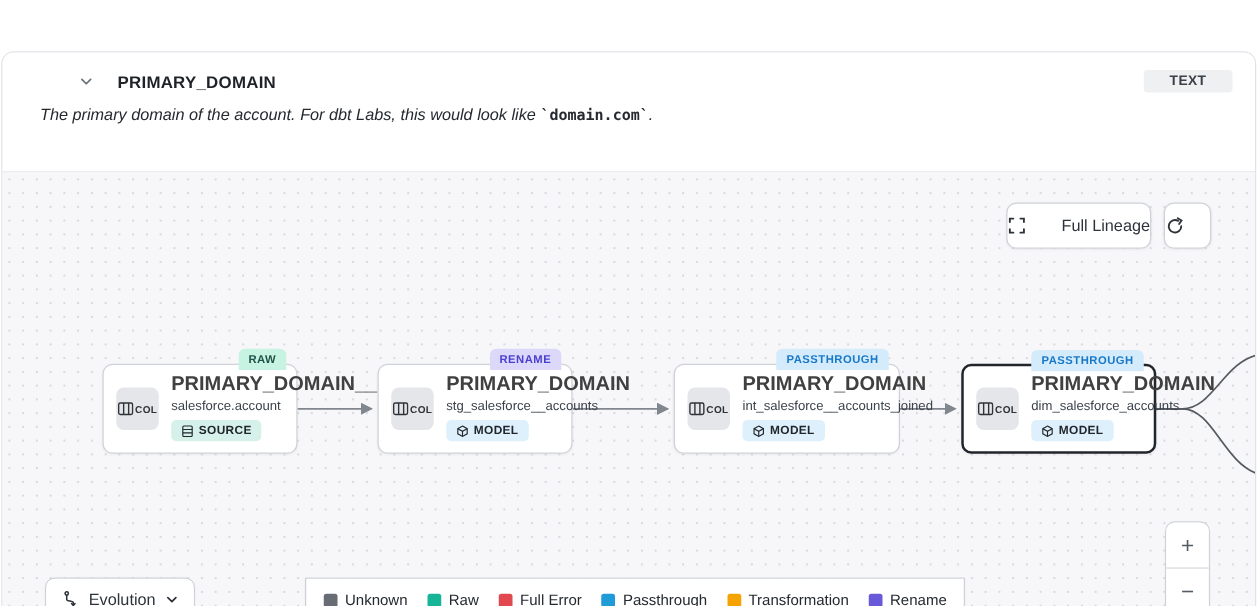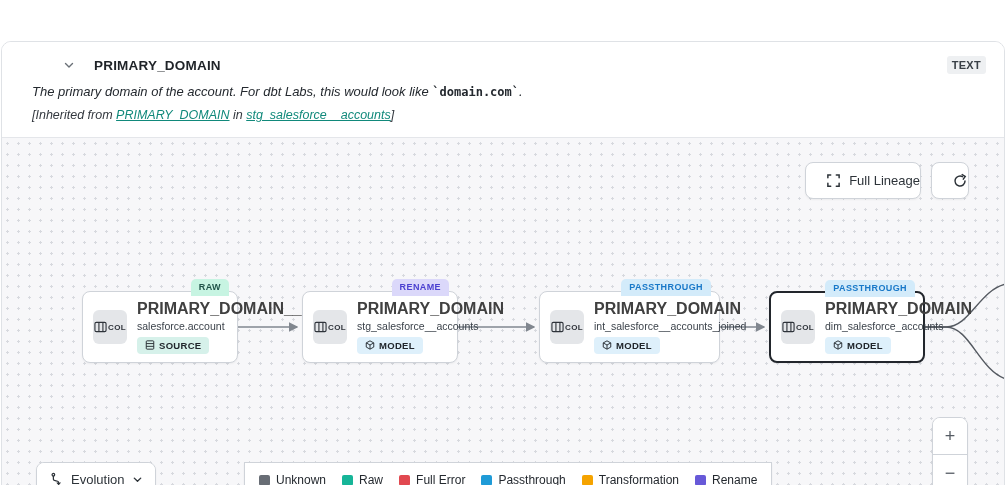--- a/index.html
+++ b/index.html
@@ -6,21 +6,21 @@
   html,body { width:1008px; height:485px; background:#fff; font-family:"Liberation Sans", sans-serif; overflow:hidden; }
   .card {
     position:absolute; left:1px; top:1px; width:1004px; height:478px;
     background:#fff; border:1px solid #dfe2e6; border-radius:10px; overflow:hidden;margin-top:40px;
   }
   
   .hdr { padding:10px 18px 12px 18px; background:#fff; border-bottom:1px solid #e4e6ea; height:96px; }
   .hdr-row { display:flex; align-items:center; margin:4px 0 10px 0; }
   .chev-btn { margin-left:40px; width:18px; height:18px; display:flex; align-items:center; justify-content:center; cursor:pointer; color:#6a7077; }
   .hdr-title { margin-left:16px; font-size:13.5px; font-weight:bold; color:#1f2328; letter-spacing:.2px; flex:1; }
-  .type-badge { background:#eef0f2; color:#3a4047; font-size:11px; padding:3px 5px; border-radius:3px; font-weight:bold; letter-spacing:.3px; }
+  .type-badge { background:#eef0f2; color:#3a4047; font-size:11px; padding:3px 21px; border-radius:3px; font-weight:bold; letter-spacing:.3px; }
   .desc { font-size:13px; font-style:italic; color:#24292f; margin:0 0 9px 12px; }
   .desc code { font-family:"DejaVu Sans Mono", monospace; font-weight:bold; font-style:normal; font-size:12px; }
   .inherited { font-size:12.5px; font-style:italic; color:#33383f; margin-left:12px; }
   .inherited a { text-decoration:underline; cursor:pointer; }
   
   .canvas {
     position:relative; height:381px; background:#f7f7f9;
     background-image:radial-gradient(#d7d9de 1px, transparent 1.2px);
     background-size:11px 11px;
   }
@@ -45,21 +45,21 @@
   .node-title { font-size:16px; font-weight:bold; color:#404040; white-space:nowrap; }
   .node-sub { font-size:10.5px; color:#3c434b; margin-top:2px; white-space:nowrap; }
   .node-badge {
     display:inline-flex; align-items:center; gap:4px; margin-top:5px;
     font-size:9.5px; font-weight:bold; letter-spacing:.3px; color:#21262c;
     padding:3px 8px; border-radius:4px;
   }
   
   .btn {
     position:absolute; background:#fff; border:1px solid #cfd3d9; border-radius:8px;
-    display:flex; align-items:center; justify-content:flex-end; gap:8px; cursor:pointer;
+    display:flex; align-items:center; justify-content:space-between; gap:8px; cursor:pointer;
     color:#2d3339; font-size:13px; box-shadow:0 1px 2px rgba(20,24,28,.05);
   }
   .full-lineage { top:24px; right:83px; width:116px; height:37px; }
   .refresh { top:24px; right:35px; width:38px; height:37px; }
   
   .zoomer { position:absolute; right:36px; top:279px; width:36px; background:#fff; border:1px solid #cfd3d9; border-radius:8px; overflow:hidden; box-shadow:0 1px 2px rgba(20,24,28,.05); }
   .zoomer button { display:block; width:100%; height:37px; background:#fff; border:none; font-size:18px; color:#555b63; cursor:pointer; font-family:inherit; }
   .zoomer button:first-child { border-bottom:1px solid #cfd3d9; }
   
   .lens-ctl { position:absolute; left:34px; top:324px; height:34px; display:flex; border:1px solid #cfd3d9; border-radius:8px; overflow:hidden; background:#fff; box-shadow:0 1px 2px rgba(20,24,28,.05); }
@@ -81,23 +81,20 @@
       <span class="chev-btn">
         <svg width="12" height="12" viewBox="0 0 12 12">
             <path d="M2.5 4.5 L6 8 L9.5 4.5" fill="none" stroke="currentColor" stroke-width="1.4" stroke-linecap="round" stroke-linejoin="round"></path>
           </svg>
       </span>
       <span class="hdr-title">PRIMARY_DOMAIN</span>
       <span class="type-badge">TEXT</span>
     </div>
     <div class="desc">
       <span>The primary domain of the account. For dbt Labs, this would look like </span><code>`domain.com`</code><span>.</span>
-    </div>
-    <div class="inherited">
-      <span>[Inherited from </span><a style="color: rgb(17, 137, 123);">PRIMARY_DOMAIN</a><span> in </span><a style="color: rgb(17, 137, 123);">stg_salesforce__accounts</a><span>]</span>
     </div>
   </div>
 
   <div class="canvas">
 
     <svg class="edges" width="1004" height="381" viewBox="0 0 1004 381">
       <defs>
         <marker id="arrow" markerWidth="7" markerHeight="7" refX="6" refY="3.5" orient="auto">
           <path d="M0,0 L7,3.5 L0,7 z" fill="#81878f"></path>
         </marker>

